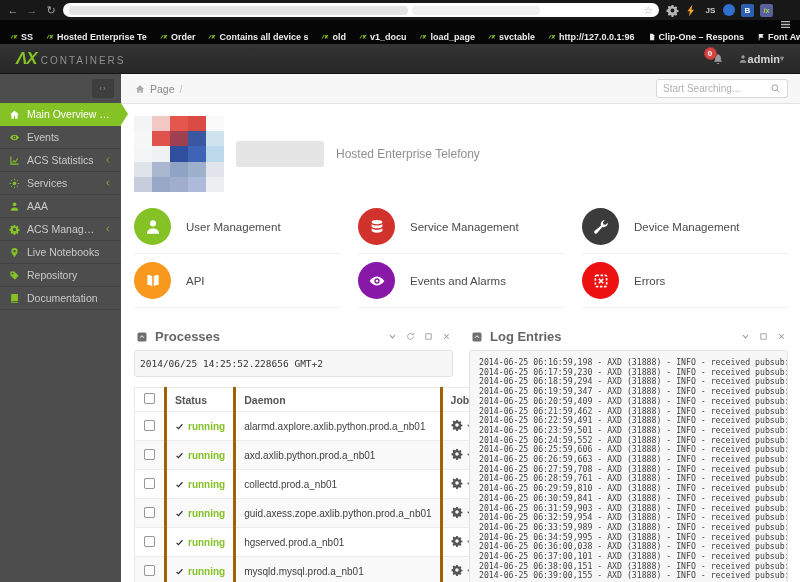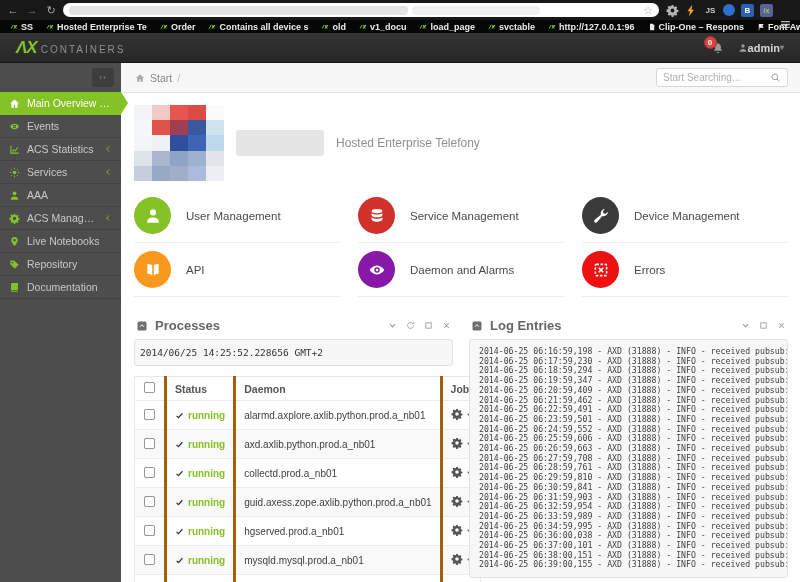--- a/index.html
+++ b/index.html
@@ -18,21 +18,21 @@
   .addr-star { margin-left:auto; color:#b5b5b5; font-size:11px; }
   .ext-row { display:flex; align-items:center; gap:6px; padding:0 2px; }
   .ext { width:13px; height:13px; display:flex; align-items:center; justify-content:center; font-size:8px; font-weight:bold; color:#ccc; border-radius:2px; cursor:pointer;text-align:right; }
   .ext.gear { color:#b5b5b5; font-size:11px; }
   .ext.bolt { color:#f5a623; font-size:11px; }
   .ext.circle-blue { background:#2f6fd0; border-radius:50%; width:12px; height:12px; }
   .ext.b-sq { background:#2d5fb3; color:#fff; }
   .ext.ax-sq { background:#5a5f9e; color:#9fd83a; font-size:7px; }
   .ext.menu { color:#bbb; font-size:11px; }
 
-  .bookmarks { height:13px; background:#060606; display:flex; align-items:center; gap:13px; padding:0 10px; overflow:hidden; white-space:nowrap; }
+  .bookmarks { height:13px; background:#060606; display:flex; align-items:flex-start; gap:13px; padding:12px 10px; overflow:hidden; white-space:nowrap; }
   .bm { display:flex; align-items:center; gap:3px; font-size:9px; font-weight:bold; color:#ececec; cursor:pointer; }
   .bm .icon { font-size:8px; }
 
   
   .appbar { height:30px; background:linear-gradient(#343434,#272727); border-bottom:1px solid #151515; display:flex; align-items:center; padding:0 16px; }
   .logo { display:flex; align-items:baseline; cursor:pointer; }
   .logo-ax { color:var(--accent); font-size:17px; font-weight:bold; font-style:italic; letter-spacing:-1px; }
   .logo-text { color:#8f8f8f; font-size:10px; letter-spacing:2px; margin-left:4px; text-transform:uppercase; }
   .appbar-right { margin-left:auto; display:flex; align-items:center; gap:14px; }
   .notif { position:relative; color:#9a9a9a; font-size:12px; cursor:pointer; }
@@ -362,21 +362,21 @@
       </div>
   </div>
 
   <div class="content">
     <div class="breadcrumb-bar">
       <span class="icon" id="crumb-home-slot">
           <svg viewBox="0 0 16 16" fill="currentColor">
             <path d="M8 2 1.5 8h2v6h3.6v-4h1.8v4h3.6V8h2z"></path>
           </svg>
         </span>
-      <span class="crumb">Start</span>
+      <span class="crumb">Page</span>
       <span class="crumb-sep">/</span>
       <div class="search-box">
         <input type="text" placeholder="Start Searching..." style="">
         <span class="icon" id="search-icon-slot">
             <svg viewBox="0 0 16 16" fill="none" stroke="currentColor">
               <circle cx="7" cy="7" r="4.2" stroke-width="1.4"></circle>
               <path d="m10.2 10.2 3.6 3.6" stroke-width="1.4"></path>
             </svg>
           </span>
       </div>
@@ -451,21 +451,21 @@
             </span>
             <span class="ql-label">API</span>
           </div>
           <div class="ql">
             <span class="ql-circle icon" style="background: rgb(136, 24, 168);">
               <svg viewBox="0 0 16 16" fill="currentColor">
                 <path fill-rule="evenodd" d="M8 4C4.7 4 2.2 7 1.5 8c.7 1 3.2 4 6.5 4s5.8-3 6.5-4c-.7-1-3.2-4-6.5-4zm0 6.4A2.4 2.4 0 1 1 8 5.6a2.4 2.4 0 0 1 0 4.8z"></path>
                 <circle cx="8" cy="8" r="1.2"></circle>
               </svg>
             </span>
-            <span class="ql-label">Daemon and Alarms</span>
+            <span class="ql-label">Events and Alarms</span>
           </div>
           <div class="ql">
             <span class="ql-circle icon" style="background: rgb(238, 17, 17);">
               <svg viewBox="0 0 16 16" fill="none" stroke="currentColor">
                 <rect x="3" y="3" width="10" height="10" rx="1" stroke-width="1.4" stroke-dasharray="2.2 1.4"></rect>
                 <path d="M6 6l4 4M10 6l-4 4" stroke-width="1.4"></path>
               </svg>
             </span>
             <span class="ql-label">Errors</span>
           </div>

